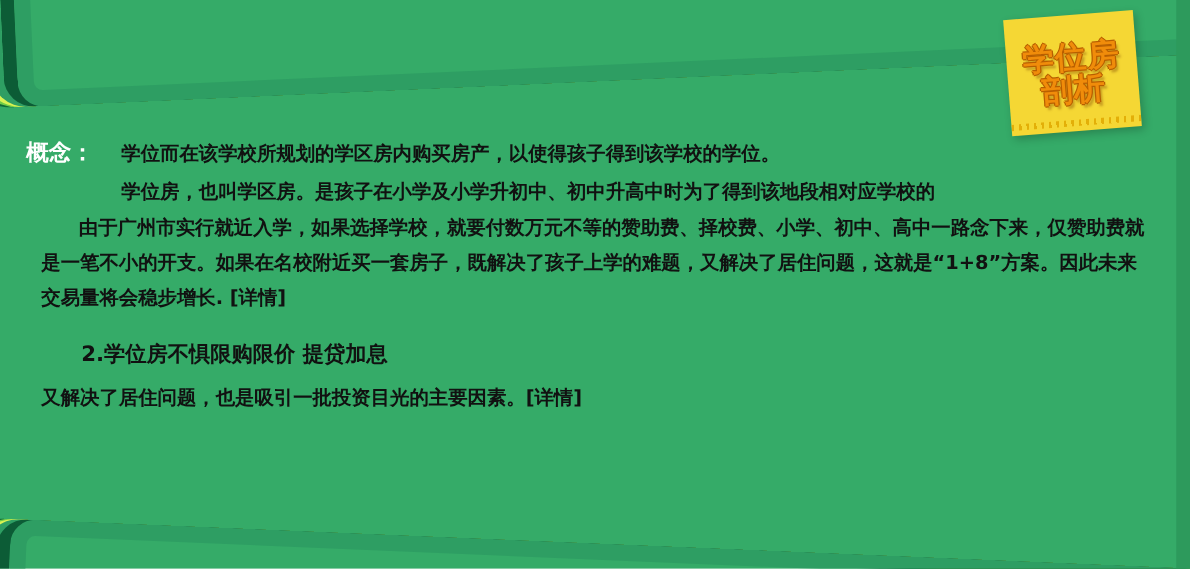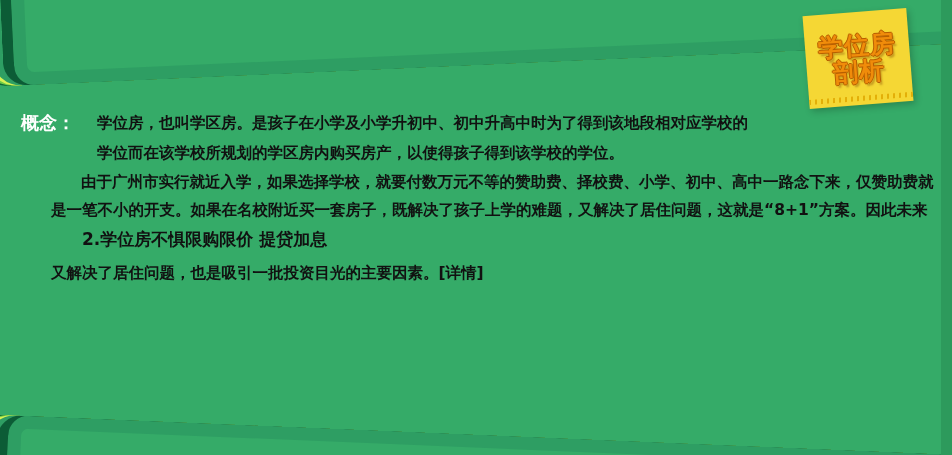--- a/index.html
+++ b/index.html
@@ -160,34 +160,34 @@
     white-space: nowrap;
   }
   .adv-heading .lbl { color: #ffffff; }
   .adv-heading .txt { color: #111111; }
 
   .para {
     font-size: 15.5px;
     font-weight: bold;
     line-height: 28px;
     color: #111111;
-    padding-left: 51px;
+    padding-left: 33px;
     width: 952px;
     box-sizing: border-box;
     white-space: nowrap;
     overflow: hidden;
   }
   .para .ind { display: inline-block; width: 30px; }
 
   .sub-heading {
     font-size: 17px;
     font-weight: bold;
     color: #111111;
-    padding-left: 30px;
-    margin-top: 1px;
+    padding-left: 13px;
+    margin-top: 18px;
     line-height: 28px;
     white-space: nowrap;
   }
   .sub-heading .ind2 { display: inline-block; width: 52px; }
 
   .p2-wrap { margin-top: 6px; }
 </style>
 </head>
 <body>
 
@@ -217,29 +217,30 @@
     <div class="badge-perf"></div>
   </div>
 
   <div class="edge-right"></div>
 
   <div class="content">
 
     <div class="concept-row">
       <div class="concept-label">概念：</div>
       <div>
+        <div class="concept-body">学位而在该学校所规划的学区房内购买房产，以使得孩子得到该学校的学位。</div>
         <div class="concept-body">学位房，也叫学区房。是孩子在小学及小学升初中、初中升高中时为了得到该地段相对应学校的</div>
-        <div class="concept-body">学位而在该学校所规划的学区房内购买房产，以使得孩子得到该学校的学位。</div>
       </div>
     </div>
 
 
     <div>
       <div class="para"><span class="ind"></span><span>由于广州市实行就近入学，如果选择学校，就要付数万元不等的赞助费、择校费、小学、初中、高中一路念下来，仅赞助费就</span></div>
-      <div class="para">是一笔不小的开支。如果在名校附近买一套房子，既解决了孩子上学的难题，又解决了居住问题，这就是“8+1”方案。因此未来</div>
+      <div class="para">是一笔不小的开支。如果在名校附近买一套房子，既解决了孩子上学的难题，又解决了居住问题，这就是“1+8”方案。因此未来</div>
+      <div class="para">交易量将会稳步增长. [详情]</div>
     </div>
 
     <div class="sub-heading"><span class="ind2"></span><span>2.学位房不惧限购限价 提贷加息</span></div>
 
     <div class="p2-wrap">
       <div class="para">又解决了居住问题，也是吸引一批投资目光的主要因素。[详情]</div>
     </div>
 
   </div>
 </div>

